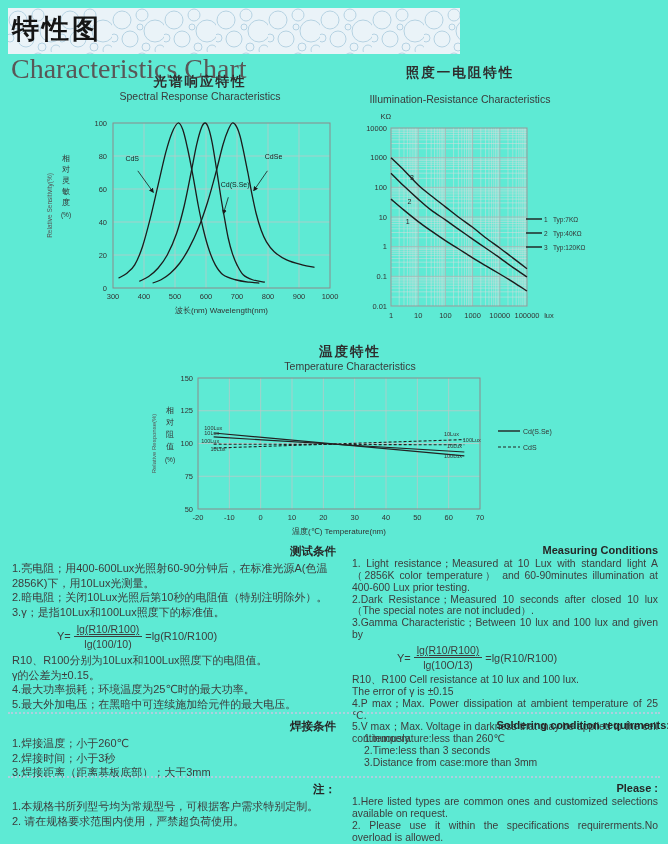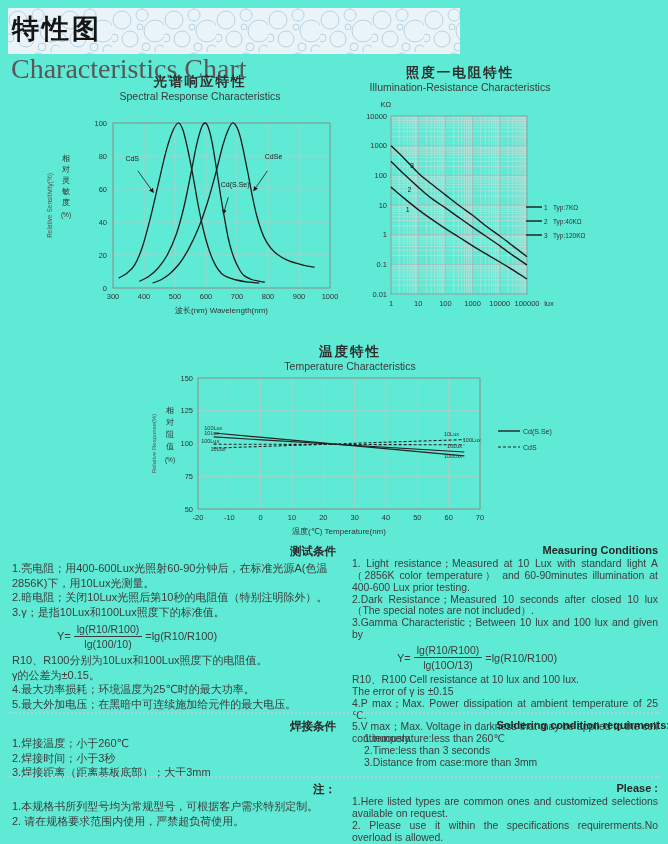--- a/index.html
+++ b/index.html
@@ -19,21 +19,21 @@
   
   .tblock{position:absolute;font-size:11px;color:#3d3d3d;}
   .tblock .heading{font-weight:bold;color:#262626;font-size:11.5px;margin:0 0 2px 0;text-align:right;}
   .tblock .line{margin:0;}
   .cn .line{line-height:1.34;}
   .en{font-size:10.4px;}
   .en .heading{font-size:11px;margin-left:28px;}
   .en .line{line-height:1.14;text-align:justify;}
   .formula{margin:3px 0 3px 45px;display:flex;align-items:center;gap:3px;font-size:11px;}
   .frac{display:inline-flex;flex-direction:column;text-align:center;font-size:10.5px;}
-  .frac .num{border-bottom:1px solid #3d3d3d;padding:0 3px 1px 3px;}
+  .frac .num{border-bottom:1px solid #3d3d3d;padding:0 3px 1px 3px;text-decoration:underline;}
   .frac .den{padding-top:1px;}
   .sep{position:absolute;left:8px;width:652px;border-top:2px dotted #aed0de;height:0;}
 </style>
 </head>
 <body>
 
 <div class="page">
 
   <div class="bubble-strip">
     <svg width="452" height="46">
@@ -102,21 +102,21 @@
         <line x1="97.8" y1="67.85000000000001" x2="113.30000000000001" y2="89.30000000000001" stroke="#1a1a1a" stroke-width="0.8" marker-end="url(#arr1)"></line>
         <text x="233.57999999999998" y="56.29999999999998" font-size="7" fill="#1a1a1a" text-anchor="middle">CdSe</text>
         <line x1="227.38" y1="67.85000000000001" x2="213.74" y2="87.65" stroke="#1a1a1a" stroke-width="0.8" marker-end="url(#arr1)"></line>
         <text x="195.14" y="84.35000000000001" font-size="7" fill="#1a1a1a" text-anchor="middle">Cd(S.Se)</text>
         <line x1="188.32" y1="94.24999999999999" x2="183.36" y2="110.75" stroke="#1a1a1a" stroke-width="0.8" marker-end="url(#arr1)"></line>
       </svg>
   </section>
 
   <section class="chart-block" style="left:350px;top:65px;width:310px;">
     <div class="c-title" style="width:220px;">照度一电阻特性</div>
-    <div class="c-sub" style="width:220px;">Illumination-Resistance Characteristics</div>
+    <div class="c-sub" style="width:220px;margin-top:12px;">Illumination-Resistance Characteristics</div>
     <svg id="svg-illum" width="310" height="232">
         <line x1="49.18801588206029" y1="22" x2="49.18801588206029" y2="200" stroke="#dcdcdc" stroke-width="0.5"></line>
         <line x1="53.97769812837482" y1="22" x2="53.97769812837482" y2="200" stroke="#dcdcdc" stroke-width="0.5"></line>
         <line x1="57.37603176412058" y1="22" x2="57.37603176412058" y2="200" stroke="#dcdcdc" stroke-width="0.5"></line>
         <line x1="60.01198411793972" y1="22" x2="60.01198411793972" y2="200" stroke="#dcdcdc" stroke-width="0.5"></line>
         <line x1="62.16571401043511" y1="22" x2="62.16571401043511" y2="200" stroke="#dcdcdc" stroke-width="0.5"></line>
         <line x1="63.986666688387785" y1="22" x2="63.986666688387785" y2="200" stroke="#dcdcdc" stroke-width="0.5"></line>
         <line x1="65.56404764618087" y1="22" x2="65.56404764618087" y2="200" stroke="#dcdcdc" stroke-width="0.5"></line>
         <line x1="66.95539625674964" y1="22" x2="66.95539625674964" y2="200" stroke="#dcdcdc" stroke-width="0.5"></line>
         <line x1="76.38801588206029" y1="22" x2="76.38801588206029" y2="200" stroke="#dcdcdc" stroke-width="0.5"></line>

